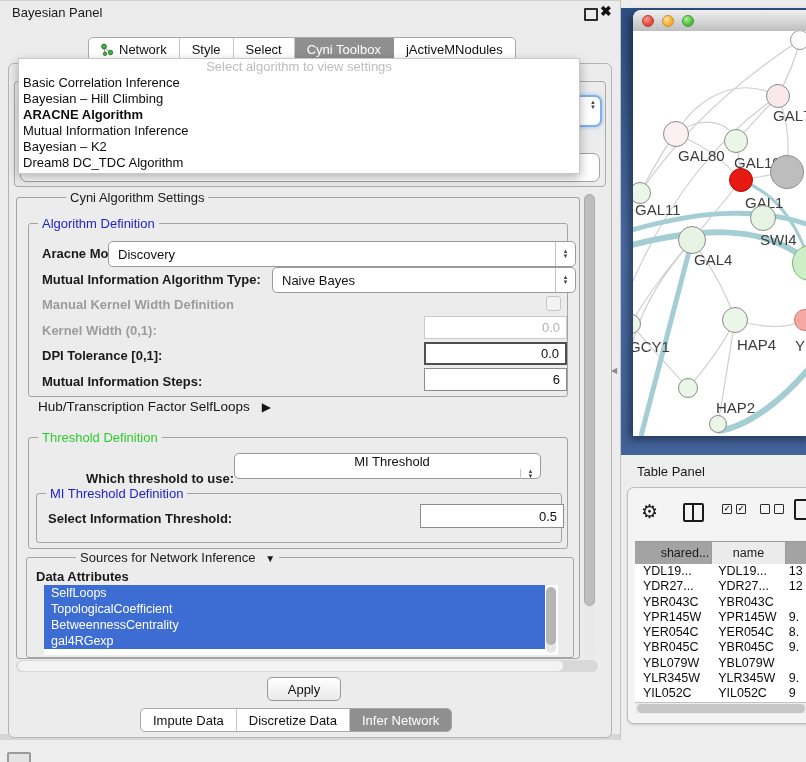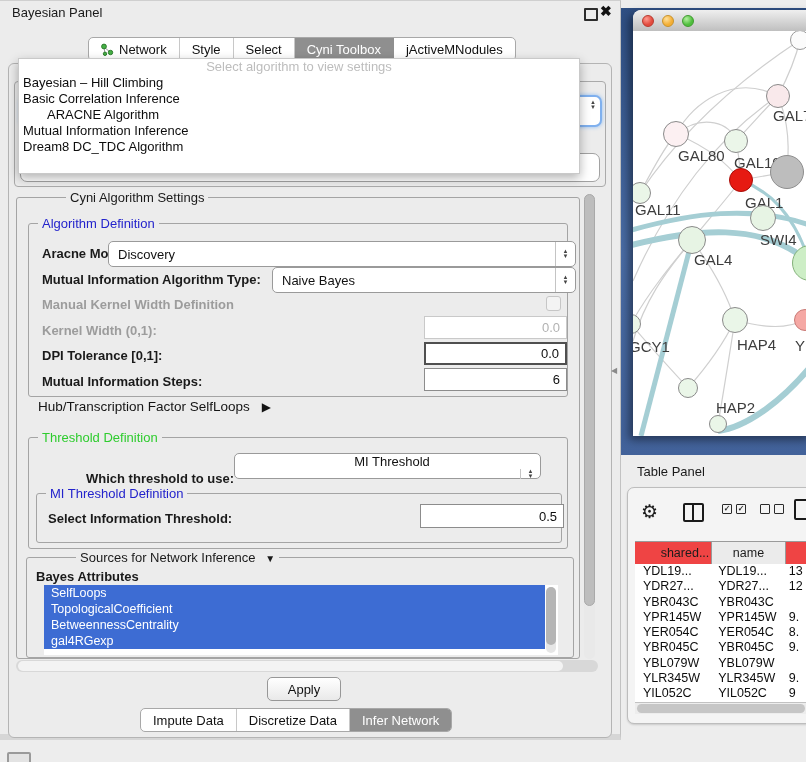--- a/index.html
+++ b/index.html
@@ -33,21 +33,21 @@
       border-radius:7px;box-shadow:0 0 4px #8fbdf2;z-index:1;}
   #hidden-combo1 .arrows{position:absolute;right:4px;top:3px;}
   #hidden-combo2{position:absolute;left:20px;top:152px;width:578px;height:27px;background:#fff;border:1px solid #a2a2a2;
       border-radius:7px;z-index:1;}
 
   
   #algo-pop{position:absolute;left:18px;top:57px;width:560px;height:114px;background:#fff;border:1px solid #c9c9c9;
       box-shadow:0 4px 10px rgba(0,0,0,.30);z-index:5;}
   #algo-pop .hint{font-size:13px;color:#bdbdbd;text-align:center;height:16px;line-height:16px;}
   #algo-pop .item{font-size:13px;color:#0d0d0d;height:16px;line-height:16px;padding-left:4px;white-space:nowrap;}
-  #algo-pop .item.bold{font-weight:normal;margin-left:24px;}
+  #algo-pop .item.bold{font-weight:bold;}
 
   
   .groupbox{position:absolute;border:1px solid #a4a4a4;border-radius:3px;}
   .grouptitle{position:absolute;background:#ececec;padding:0 4px;font-size:13px;white-space:nowrap;z-index:2;}
   .t-black{color:#1a1a1a;margin-left:40px;} .t-blue{color:#2323cc;} .t-green{color:#2ecc2e;}
   .lbl{position:absolute;font-size:13px;font-weight:bold;color:#1a1a1a;white-space:nowrap;}
   .lbl.dis{color:#9c9c9c;}
   .combo{position:absolute;display:flex;align-items:center;background:#fff;border:1px solid #9a9a9a;border-radius:5px;
       font-size:13px;color:#111;padding-left:9px;}
   .combo .arrows{margin-left:auto;align-self:stretch;width:19px;border-left:1px solid #c4c4c4;display:flex;flex-direction:column;
@@ -111,21 +111,21 @@
   #ico-split{left:55px;top:15px;width:17px;height:15px;border:2px solid #1a1a1a;border-radius:2px;}
   #ico-split::after{content:"";position:absolute;left:6.5px;top:0;width:2px;height:15px;background:#1a1a1a;}
   .cb{position:absolute;width:8px;height:8px;border:1.5px solid #2a2a2a;border-radius:1px;font-size:8px;line-height:8px;
       text-align:center;color:#2a2a2a;font-weight:bold;}
   #ico-file{left:166px;top:11px;width:14px;height:17px;border:2px solid #1a1a1a;border-radius:2px;}
 
   #tbl-head{position:absolute;left:7px;top:53px;width:178px;height:23px;display:flex;border-top:1px solid #9a9a9a;
       border-bottom:1px solid #9a9a9a;overflow:hidden;}
   .th{box-sizing:border-box;height:23px;line-height:22px;font-size:12.5px;color:#1c1c1c;text-align:center;
       border-right:1px solid #9a9a9a;overflow:hidden;}
-  .th.blue{background:#ef4444;padding-left:24px;} .th.gray{background:#ebebeb;}
+  .th.blue{background:#a3a3a3;padding-left:24px;} .th.gray{background:#ebebeb;}
   #tbl-body{position:absolute;left:7px;top:76px;width:178px;height:138px;background:#fff;overflow:hidden;}
   .tr{display:flex;height:15.3px;line-height:15.3px;font-size:12.5px;color:#0d0d0d;white-space:nowrap;}
   .td{overflow:hidden;}
   #tbl-hsb{position:absolute;left:7px;top:214px;width:178px;height:11px;background:#ededed;border-top:1px solid #c2c2c2;}
   #tbl-hsb .thumb{position:absolute;left:2px;top:1px;width:168px;height:9px;background:#c6c6c6;border-radius:5px;}
 </style>
 </head>
 <body>
 
 <div id="screen">
@@ -168,24 +168,25 @@
           <span>Cyni Toolbox</span>
         </div>
         <div class="tab">
           <span>jActiveMNodules</span>
         </div>
       </div>
 
     <div id="algo-pop">
       <div class="hint">Select algorithm to view settings</div>
       <div id="algo-items">
+          <div class="item">Basic Correlation Inference</div>
           <div class="item">Bayesian – Hill Climbing</div>
-          <div class="item">Basic Correlation Inference</div>
           <div class="item bold">ARACNE Algorithm</div>
           <div class="item">Mutual Information Inference</div>
+          <div class="item">Bayesian – K2</div>
           <div class="item">Dream8 DC_TDC Algorithm</div>
         </div>
     </div>
 
     <div class="groupbox" style="left:16px;top:196px;width:562px;height:460px;"></div>
     <div class="grouptitle t-black" style="left:26px;top:189px;">Cyni Algorithm Settings</div>
 
     <div class="groupbox" style="left:28px;top:222px;width:538px;height:172px;"></div>
     <div class="grouptitle t-blue" style="left:38px;top:215px;">Algorithm Definition</div>
 
@@ -239,21 +240,21 @@
     <div class="lbl" style="left:48px;top:510px;">Select Information Threshold:</div>
     <div class="field" style="left:420px;top:503px;width:130px;height:22px;">
       <span>0.5</span>
     </div>
 
     <div class="groupbox" style="left:26px;top:556px;width:546px;height:99px;"></div>
     <div class="grouptitle t-black" id="sources-title" style="left:36px;top:549px;">
       <span>Sources for Network Inference</span>
       <span class="tri">▼</span>
     </div>
-    <div class="lbl" style="left:36px;top:568px;">Bayes Attributes</div>
+    <div class="lbl" style="left:36px;top:568px;">Data Attributes</div>
     <div id="attr-list">
         <div class="attr-item">SelfLoops</div>
         <div class="attr-item">TopologicalCoefficient</div>
         <div class="attr-item">BetweennessCentrality</div>
         <div class="attr-item">gal4RGexp</div>
       </div>
     <div id="attr-vsb">
         <div class="thumb"></div>
       </div>
 

